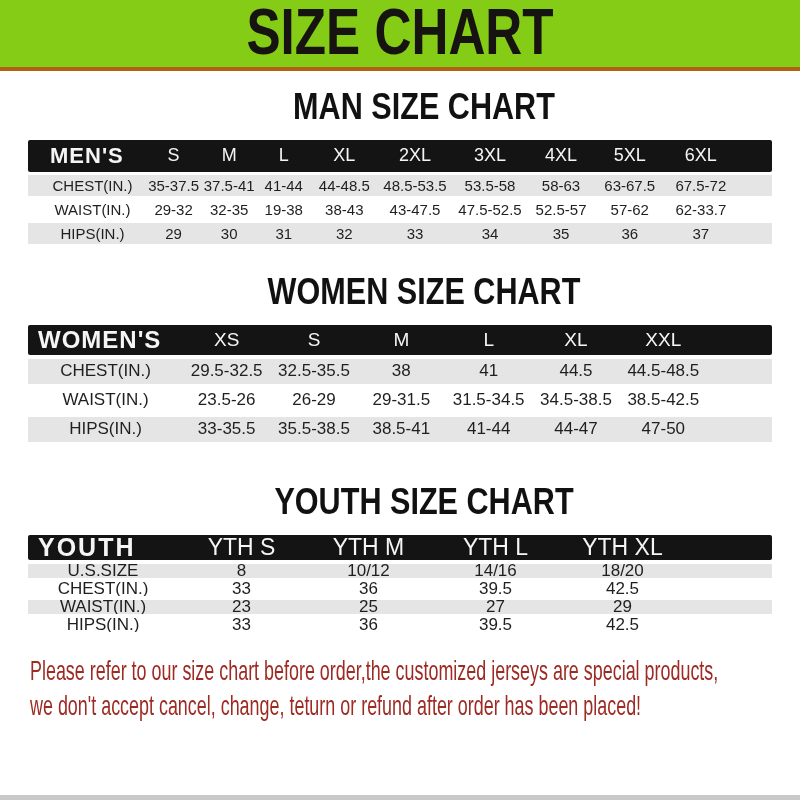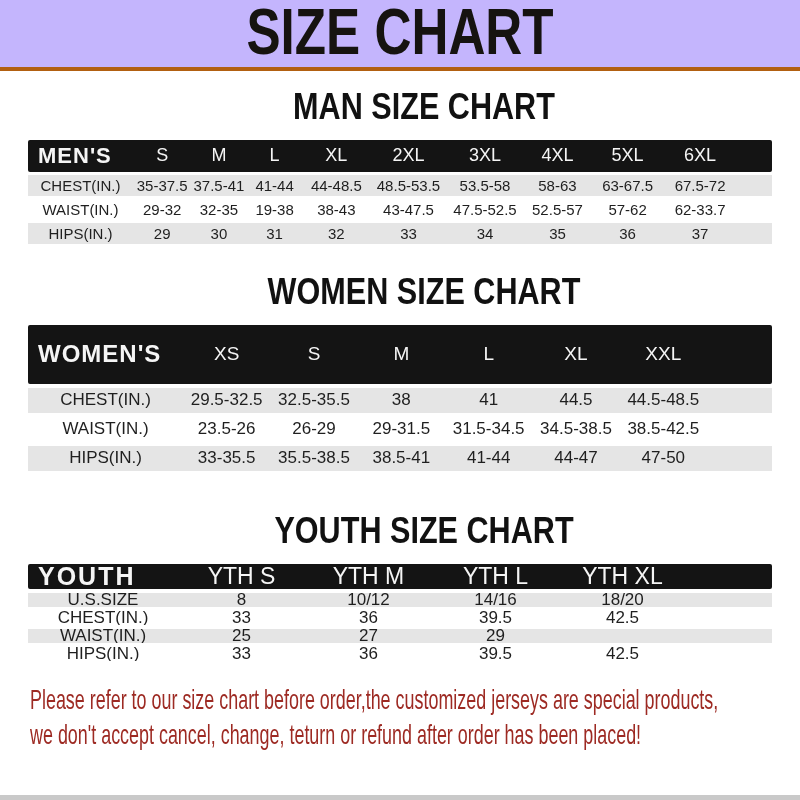--- a/index.html
+++ b/index.html
@@ -6,21 +6,21 @@
     margin: 0; padding: 0;
     width: 800px; height: 800px;
     background: #ffffff;
     overflow: hidden;
     font-family: "Liberation Sans", sans-serif;
     position: relative;
   }
   
   .banner {
     width: 800px; height: 67px;
-    background: #c4b5fd;
+    background: #84cc16;
     border-bottom: 4px solid #B26011;
     display: flex; align-items: center; justify-content: center;
   }
   .banner-title {
     display: inline-block;
     font-size: 64px; font-weight: bold; color: #161310;
     transform: scaleX(0.80);
     transform-origin: center;
     letter-spacing: 0px;
     line-height: 1;
@@ -42,31 +42,31 @@
   .hd-man   { margin-top: 17px; }
   .hd-women { margin-top: 29px; }
   .hd-youth { margin-top: 41px; }
   
   .size-table { width: 744px; margin-left: 28px; }
   .tbl-man   { margin-top: 14px; }
   .tbl-women { margin-top: 14px; }
   .tbl-youth { margin-top: 15px; }
 
   .grid { display: grid; align-items: stretch; }
-  .tbl-man   .grid { grid-template-columns: 105px 0.87fr 0.82fr 0.84fr 1fr 1.15fr 1.13fr 1.03fr 1.06fr 1.1fr 35px; }
+  .tbl-man   .grid { grid-template-columns: 105px 0.87fr 0.82fr 0.84fr 1fr 1.15fr 1.13fr 1.03fr 1.06fr 1.1fr 35px; padding-left: 12px; }
   .tbl-women .grid { grid-template-columns: 155px repeat(6, 1fr) 65px; }
   .tbl-youth .grid { grid-template-columns: 150px repeat(4, 1fr) 86px; }
 
   .band {
     background: #141414;
     color: #f5f5f5;
     border-radius: 2px;
   }
   .tbl-man   .band { height: 32px; }
-  .tbl-women .band { height: 59px; }
+  .tbl-women .band { height: 30px; }
   .tbl-youth .band { height: 25px; }
 
   .cell {
     display: flex; align-items: center; justify-content: center;
     overflow: hidden;
   }
   .band .corner {
     justify-content: flex-start;
     padding-left: 10px;
     font-weight: bold;
@@ -231,20 +231,21 @@
   </div>
   <div class="grid trow row-white">
     <span class="cell">CHEST(IN.)</span>
     <span class="cell">33</span>
     <span class="cell">36</span>
     <span class="cell">39.5</span>
     <span class="cell">42.5</span>
   </div>
   <div class="grid trow row-gray">
     <span class="cell">WAIST(IN.)</span>
+    <span class="cell">23</span>
     <span class="cell">25</span>
     <span class="cell">27</span>
     <span class="cell">29</span>
   </div>
   <div class="grid trow row-white">
     <span class="cell">HIPS(IN.)</span>
     <span class="cell">33</span>
     <span class="cell">36</span>
     <span class="cell">39.5</span>
     <span class="cell">42.5</span>

